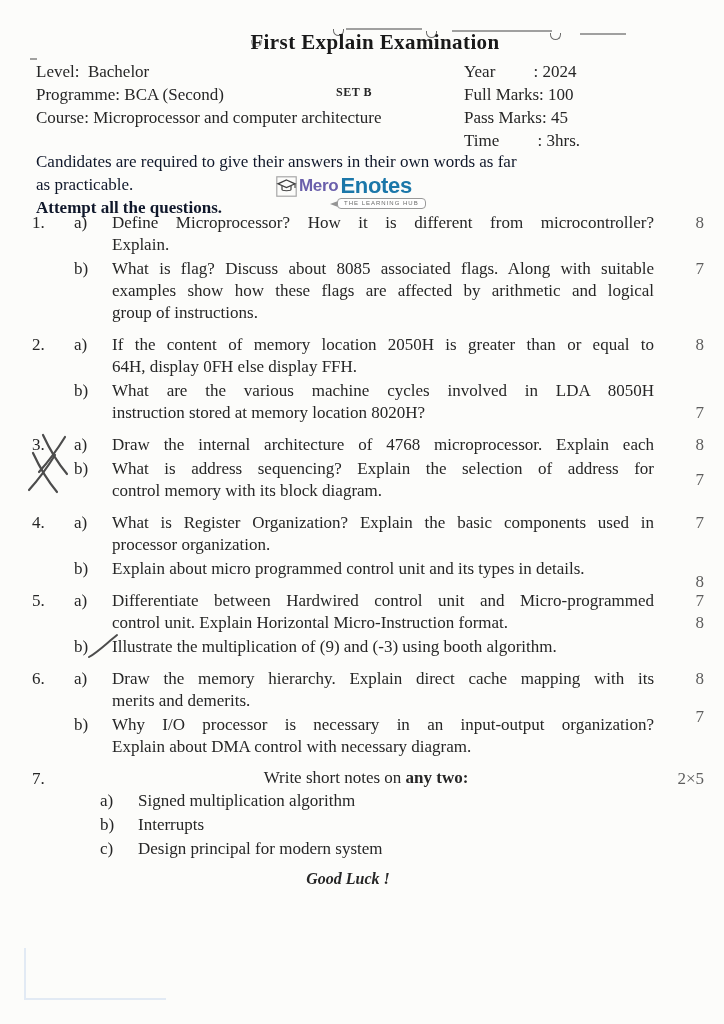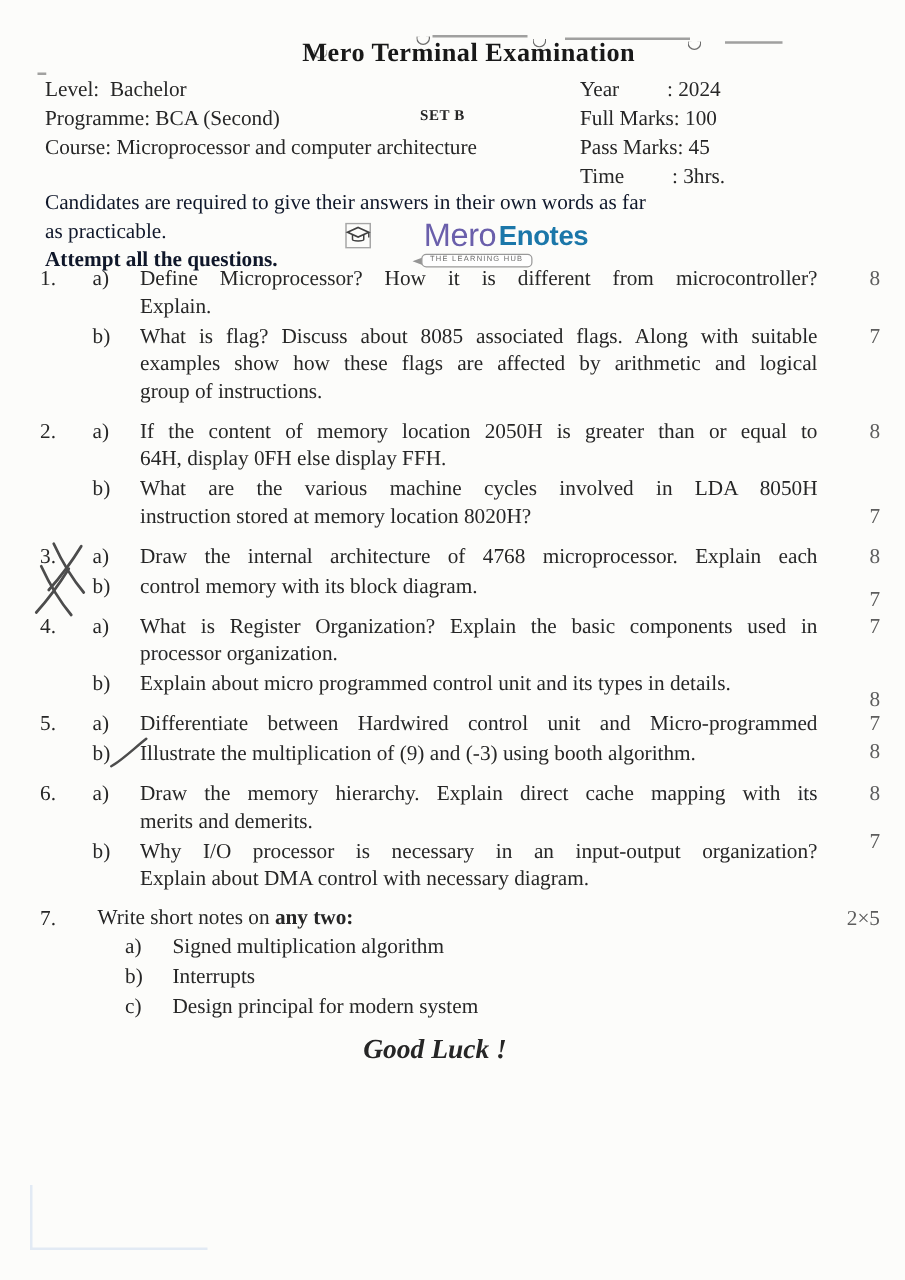--- a/index.html
+++ b/index.html
@@ -19,41 +19,41 @@
   .setb{position:absolute;top:23px;left:300px;font-weight:700;font-size:12px;letter-spacing:.5px;}
   .hr0{top:0;left:428px}.hr1{top:23px;left:428px}.hr2{top:46px;left:428px}.hr3{top:69px;left:428px}
   
   .instr{position:absolute;left:36px;top:150px;font-size:17px;color:#0f172a;}
   .instr .il{line-height:23px;}
   .instr .il3{font-weight:700;}
   
   .logo{position:absolute;left:276px;top:173px;font-family:"Liberation Sans",sans-serif;opacity:.9;}
   .logo-row{display:flex;align-items:center;gap:2px;}
   .logo-iconbox{display:inline-flex;}
-  .logo-mero{font-size:26px;font-weight:400;letter-spacing:-.3px;margin-left:40px;}
+  .logo-mero{font-size:17px;font-weight:700;letter-spacing:-.3px;}
   .logo-enotes{font-size:22px;font-weight:800;color:#0369a1;letter-spacing:-.3px;}
   .logo-banner{margin-left:54px;margin-top:-1px;display:flex;align-items:center;}
   .banner-tip{width:0;height:0;border-top:3px solid transparent;border-bottom:3px solid transparent;border-right:8px solid #8a8a8a;margin-right:-1px;}
   .banner-text{font-size:6px;letter-spacing:1px;color:#5a5a5a;border:1px solid #8f8f8f;border-radius:4px;padding:1px 6px;line-height:7px;background:#fff;}
   
   .qwrap{position:absolute;left:30px;top:212px;width:676px;font-size:17px;}
   .question{display:flex;margin-bottom:8px;}
   .qnum{width:40px;flex:none;padding-left:2px;line-height:22px;}
   .qbody{flex:1;min-width:0;}
   .part{display:flex;position:relative;margin-bottom:2px;}
   .plet{width:38px;flex:none;padding-left:2px;line-height:22px;position:relative;}
   .part.sub .plet{margin-left:26px;}
   .ptext{flex:1;padding-right:26px;min-width:0;}
   .line{line-height:22px;min-height:22px;}
   .just{text-align:justify;text-align-last:justify;text-justify:inter-word;}
   .pmarks{width:26px;flex:none;position:relative;color:#5d5d5d;}
   .mark{position:absolute;right:2px;line-height:22px;}
-  .stem-row .ptext{padding-left:6px;}
+  .stem-row .ptext{padding-left:6px;text-align:center;}
   .bold{font-weight:700;}
-  .closing{text-align:center;font-weight:700;font-style:italic;font-size:22px;margin-top:4px;margin-right:40px;}
+  .closing{text-align:center;font-weight:700;font-style:italic;font-size:16px;margin-top:4px;margin-right:40px;}
   
   .xmark{position:absolute;pointer-events:none;}
   .part.xa .xmark{left:-36px;top:-3px;}
   .part.xb .xmark{left:-46px;top:-9px;}
   .slashmark{position:absolute;left:15px;top:-3px;pointer-events:none;}
   
   .art-u{position:absolute;width:9px;height:6px;border:1.6px solid #3c3c3c;border-top:none;border-radius:0 0 9px 9px;opacity:.75;}
   .art-line{position:absolute;height:2px;background:#434343;opacity:.5;}
   .art-dash{position:absolute;height:2px;width:7px;background:#555;opacity:.55;}
   .art-blue-v{position:absolute;left:24px;top:948px;width:2px;height:52px;background:#e2eaf4;}
@@ -68,21 +68,21 @@
   <span class="art-line" style="left:452px;top:30px;width:100px;"></span>
   <span class="art-line" style="left:580px;top:33px;width:46px;"></span>
   <span class="art-u" style="left:333px;top:29px;"></span>
   <span class="art-u" style="left:426px;top:31px;"></span>
   <span class="art-u" style="left:550px;top:33px;"></span>
   <span class="art-u" style="left:251px;top:40px;opacity:.45;"></span>
   <span class="art-dash" style="left:30px;top:58px;"></span>
   <span class="art-blue-v"></span>
   <span class="art-blue-h"></span>
 
-  <div class="title">Mero Terminal Examination</div>
+  <div class="title">First Explain Examination</div>
   <div class="hdr">
     <span class="hl hl-l1">Level:  Bachelor</span>
     <span class="hl hl-l2">Programme: BCA (Second)</span>
     <span class="hl hl-l3">Course: Microprocessor and computer architecture</span>
     <span class="hl setb">SET B</span>
     <span class="hl hr0">Year         : 2024</span>
     <span class="hl hr1">Full Marks: 100</span>
     <span class="hl hr2">Pass Marks: 45</span>
     <span class="hl hr3">Time         : 3hrs.</span>
   </div>
@@ -176,20 +176,21 @@
               <span class="mark" style="top: 0px;">8</span>
             </div>
             <span class="xmark"><svg width="36" height="46" viewBox="0 0 36 46">
                 <path d="M7 4 C 13 17, 21 31, 31 43" stroke="#4c4c4c" stroke-width="2.2" fill="none" stroke-linecap="round"></path>
                 <path d="M29 6 C 21 19, 12 31, 3 41" stroke="#4c4c4c" stroke-width="2.2" fill="none" stroke-linecap="round"></path>
               </svg></span>
           </div>
           <div class="part xb">
             <div class="plet">b)</div>
             <div class="ptext">
+              <div class="line just">What is address sequencing? Explain the selection of address for</div>
               <div class="line">control memory with its block diagram.</div>
             </div>
             <div class="pmarks">
               <span class="mark" style="top: 11px;">7</span>
             </div>
             <span class="xmark"><svg width="36" height="46" viewBox="0 0 36 46">
                 <path d="M7 4 C 13 17, 21 31, 31 43" stroke="#4c4c4c" stroke-width="2.2" fill="none" stroke-linecap="round"></path>
                 <path d="M29 6 C 21 19, 12 31, 3 41" stroke="#4c4c4c" stroke-width="2.2" fill="none" stroke-linecap="round"></path>
               </svg></span>
           </div>
@@ -219,20 +220,21 @@
           </div>
         </div>
       </div>
       <div class="question">
         <div class="qnum">5.</div>
         <div class="qbody">
           <div class="part">
             <div class="plet">a)</div>
             <div class="ptext">
               <div class="line just">Differentiate between Hardwired control unit and Micro-programmed</div>
+              <div class="line">control unit. Explain Horizontal Micro-Instruction format.</div>
             </div>
             <div class="pmarks">
               <span class="mark" style="top: 0px;">7</span>
               <span class="mark" style="top: 22px;">8</span>
             </div>
           </div>
           <div class="part">
             <div class="plet">b)<span class="slashmark"><svg width="32" height="26" viewBox="0 0 32 26">
                   <path d="M2 24 C 11 19, 21 9, 30 2" stroke="#4c4c4c" stroke-width="2" fill="none" stroke-linecap="round"></path>
                 </svg></span></div>

